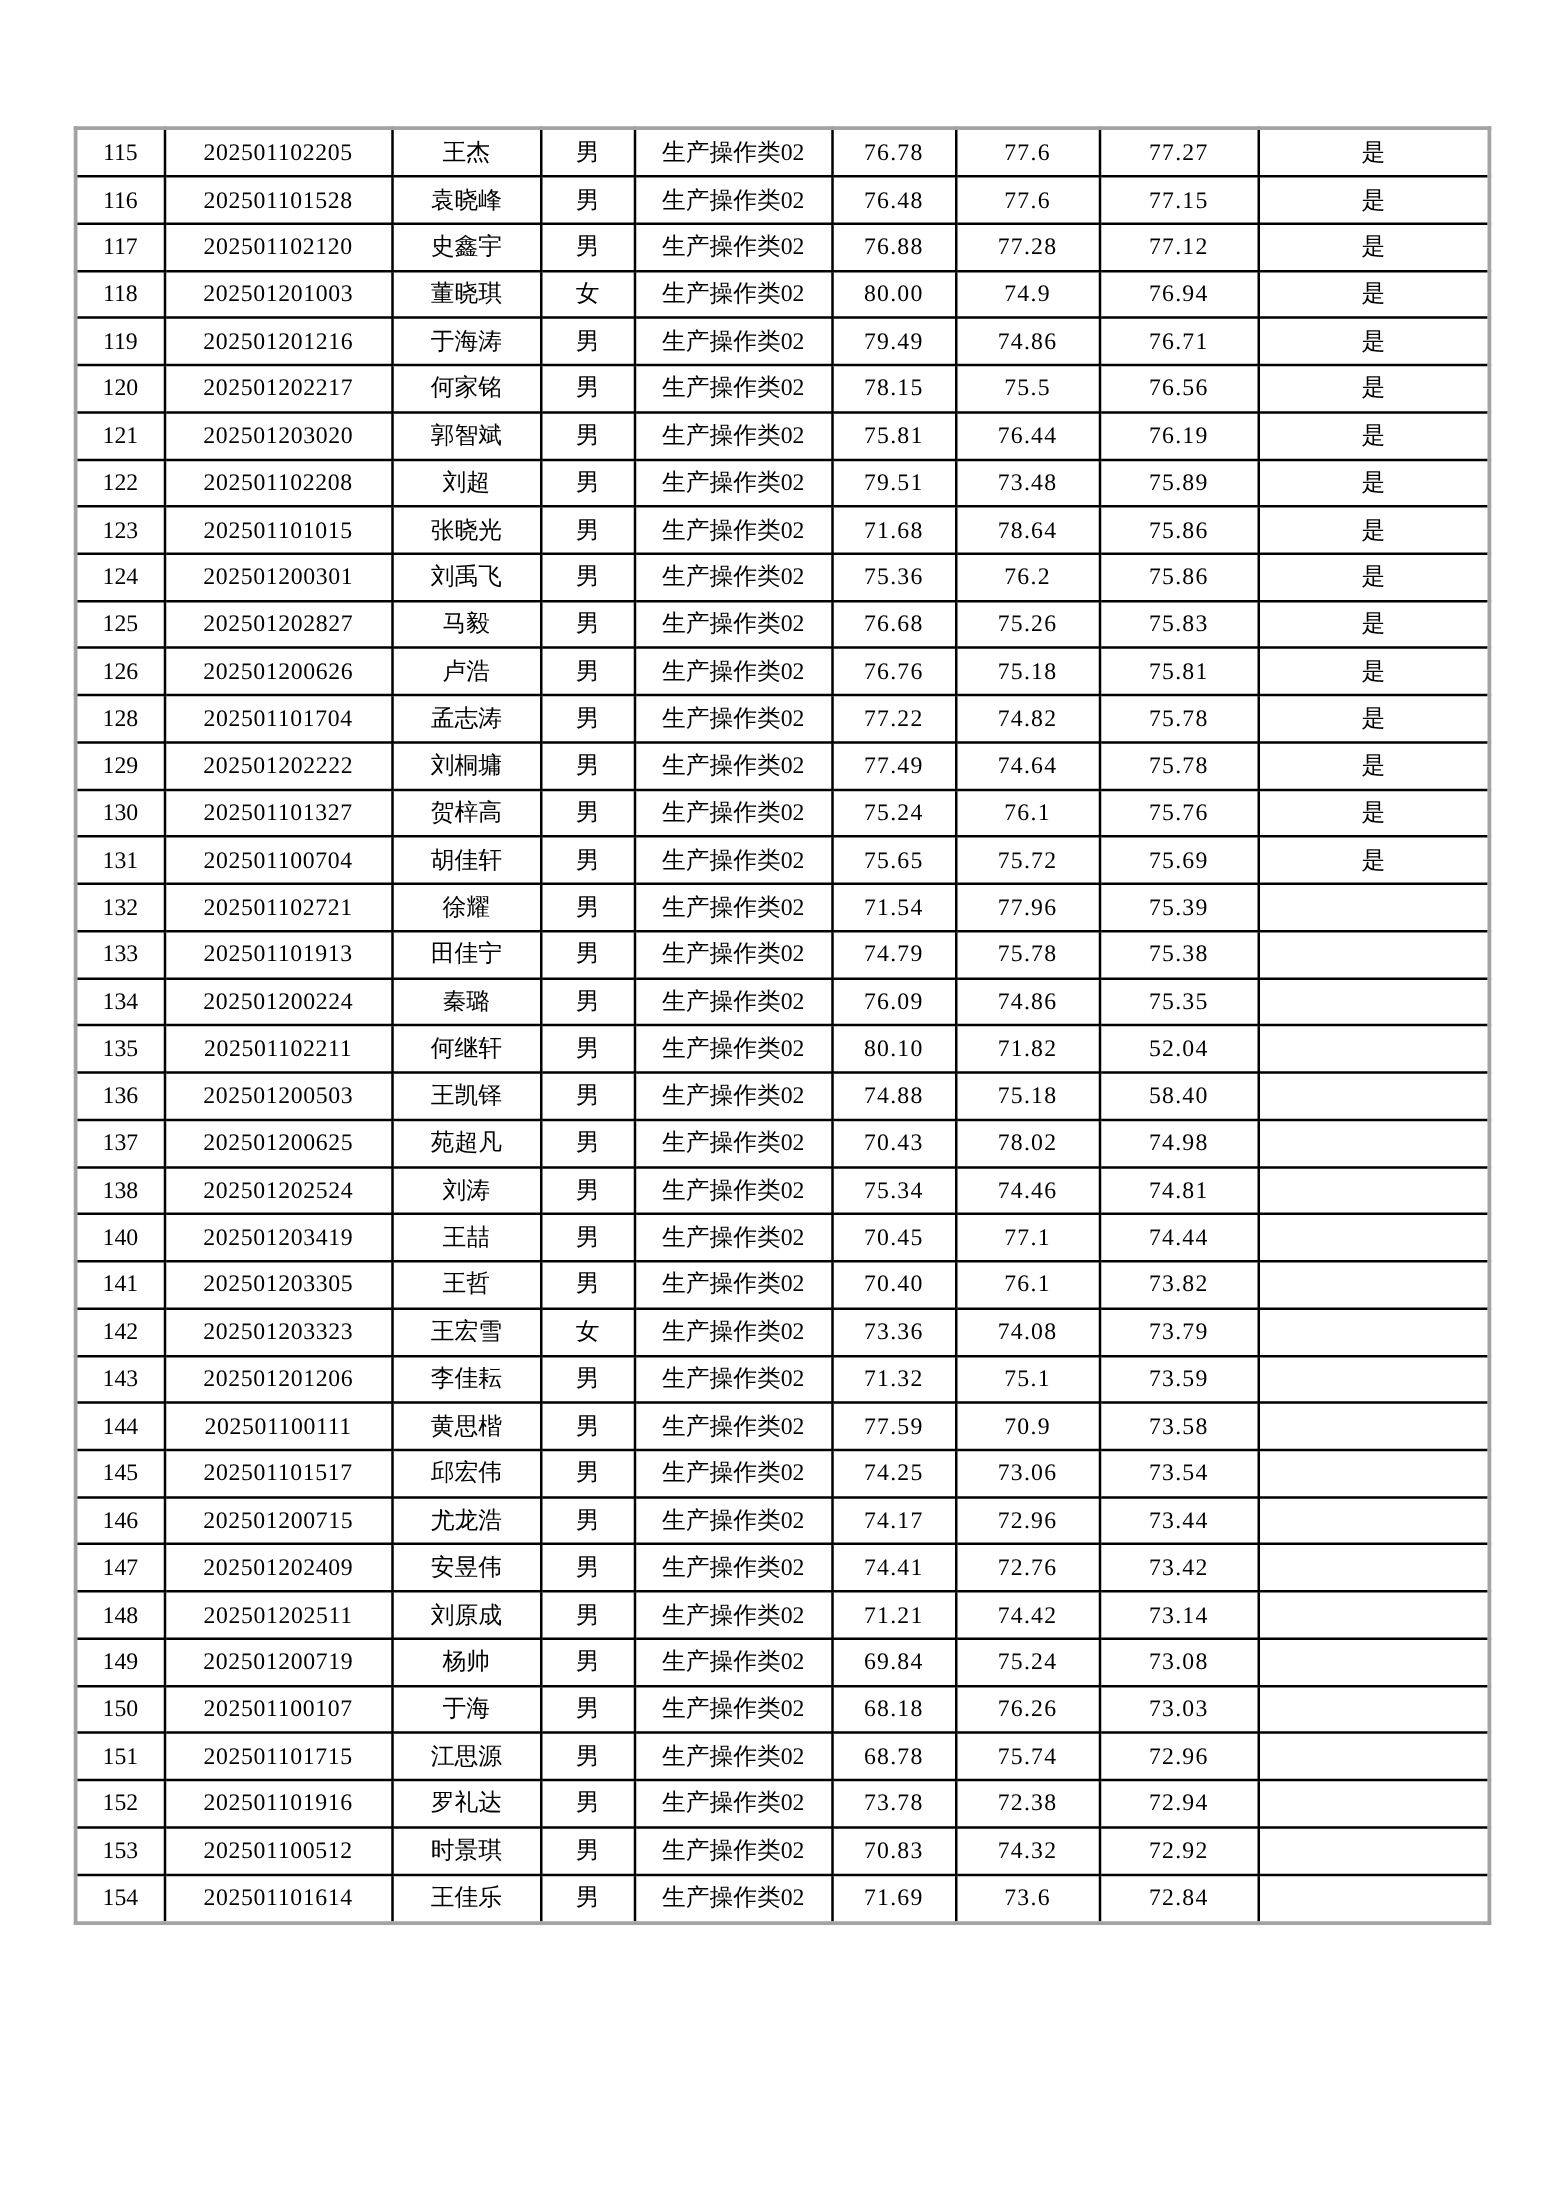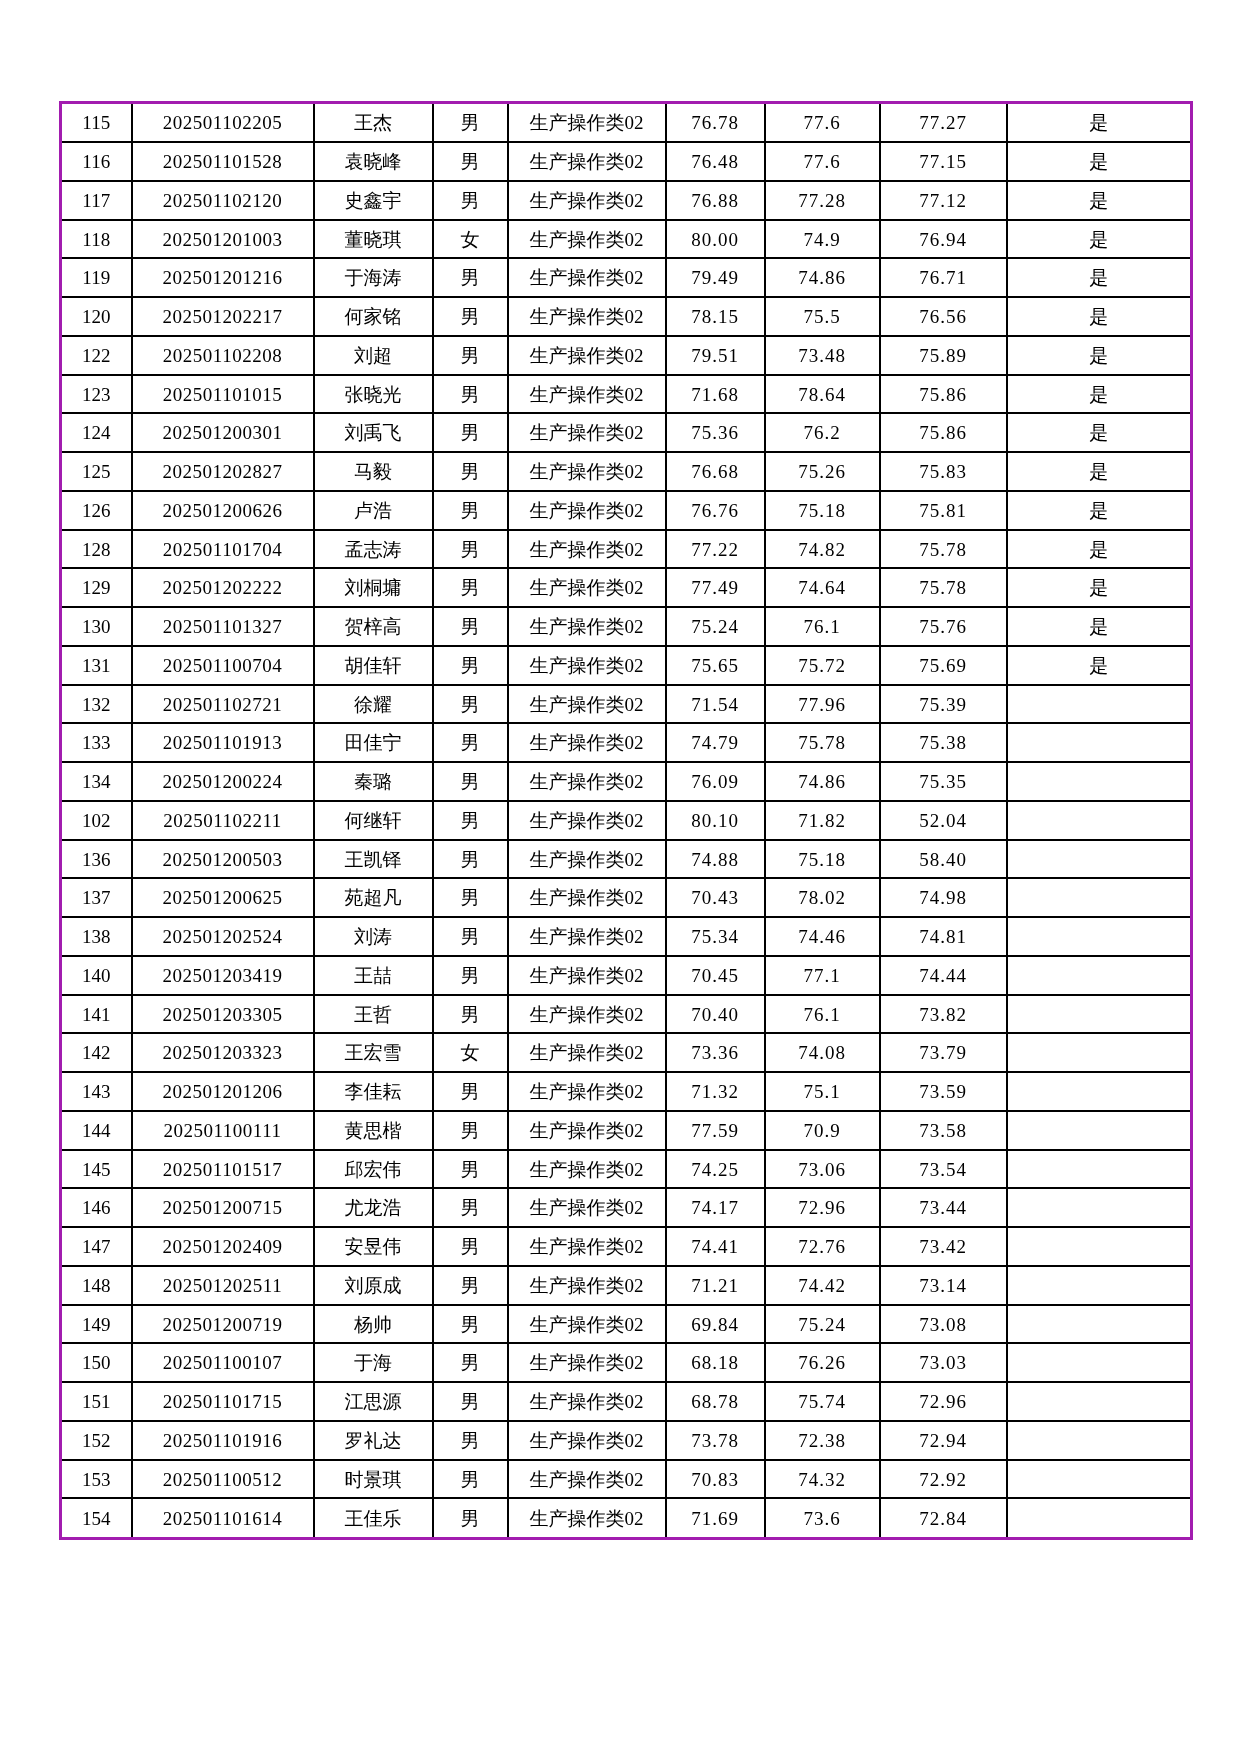--- a/index.html
+++ b/index.html
@@ -17,21 +17,21 @@
     overflow: hidden;
   }
   table.score-table {
     position: absolute;
     left: 59px;
     top: 101px;
     width: 1131px;
     height: 1439px;
     border-collapse: collapse;
     table-layout: fixed;
-    border: 3px solid #a21caf;
+    border: 3px solid #a3a3a3;
   }
   table.score-table td {
     border: 2px solid #000000;
     text-align: center;
     vertical-align: middle;
     font-size: 19px;
     line-height: 1;
     padding: 0;
     white-space: nowrap;
     overflow: hidden;
@@ -117,20 +117,31 @@
           <td class="cell-id">202501202217</td>
           <td class="cell-name">何家铭</td>
           <td class="cell-gender">男</td>
           <td class="cell-category">生产操作类02</td>
           <td class="cell-score-1">78.15</td>
           <td class="cell-score-2">75.5</td>
           <td class="cell-score-3">76.56</td>
           <td class="cell-qualified">是</td>
         </tr>
         <tr>
+          <td class="cell-index">121</td>
+          <td class="cell-id">202501203020</td>
+          <td class="cell-name">郭智斌</td>
+          <td class="cell-gender">男</td>
+          <td class="cell-category">生产操作类02</td>
+          <td class="cell-score-1">75.81</td>
+          <td class="cell-score-2">76.44</td>
+          <td class="cell-score-3">76.19</td>
+          <td class="cell-qualified">是</td>
+        </tr>
+        <tr>
           <td class="cell-index">122</td>
           <td class="cell-id">202501102208</td>
           <td class="cell-name">刘超</td>
           <td class="cell-gender">男</td>
           <td class="cell-category">生产操作类02</td>
           <td class="cell-score-1">79.51</td>
           <td class="cell-score-2">73.48</td>
           <td class="cell-score-3">75.89</td>
           <td class="cell-qualified">是</td>
         </tr>
@@ -249,21 +260,21 @@
           <td class="cell-id">202501200224</td>
           <td class="cell-name">秦璐</td>
           <td class="cell-gender">男</td>
           <td class="cell-category">生产操作类02</td>
           <td class="cell-score-1">76.09</td>
           <td class="cell-score-2">74.86</td>
           <td class="cell-score-3">75.35</td>
           <td class="cell-qualified"></td>
         </tr>
         <tr>
-          <td class="cell-index">102</td>
+          <td class="cell-index">135</td>
           <td class="cell-id">202501102211</td>
           <td class="cell-name">何继轩</td>
           <td class="cell-gender">男</td>
           <td class="cell-category">生产操作类02</td>
           <td class="cell-score-1">80.10</td>
           <td class="cell-score-2">71.82</td>
           <td class="cell-score-3">52.04</td>
           <td class="cell-qualified"></td>
         </tr>
         <tr>

